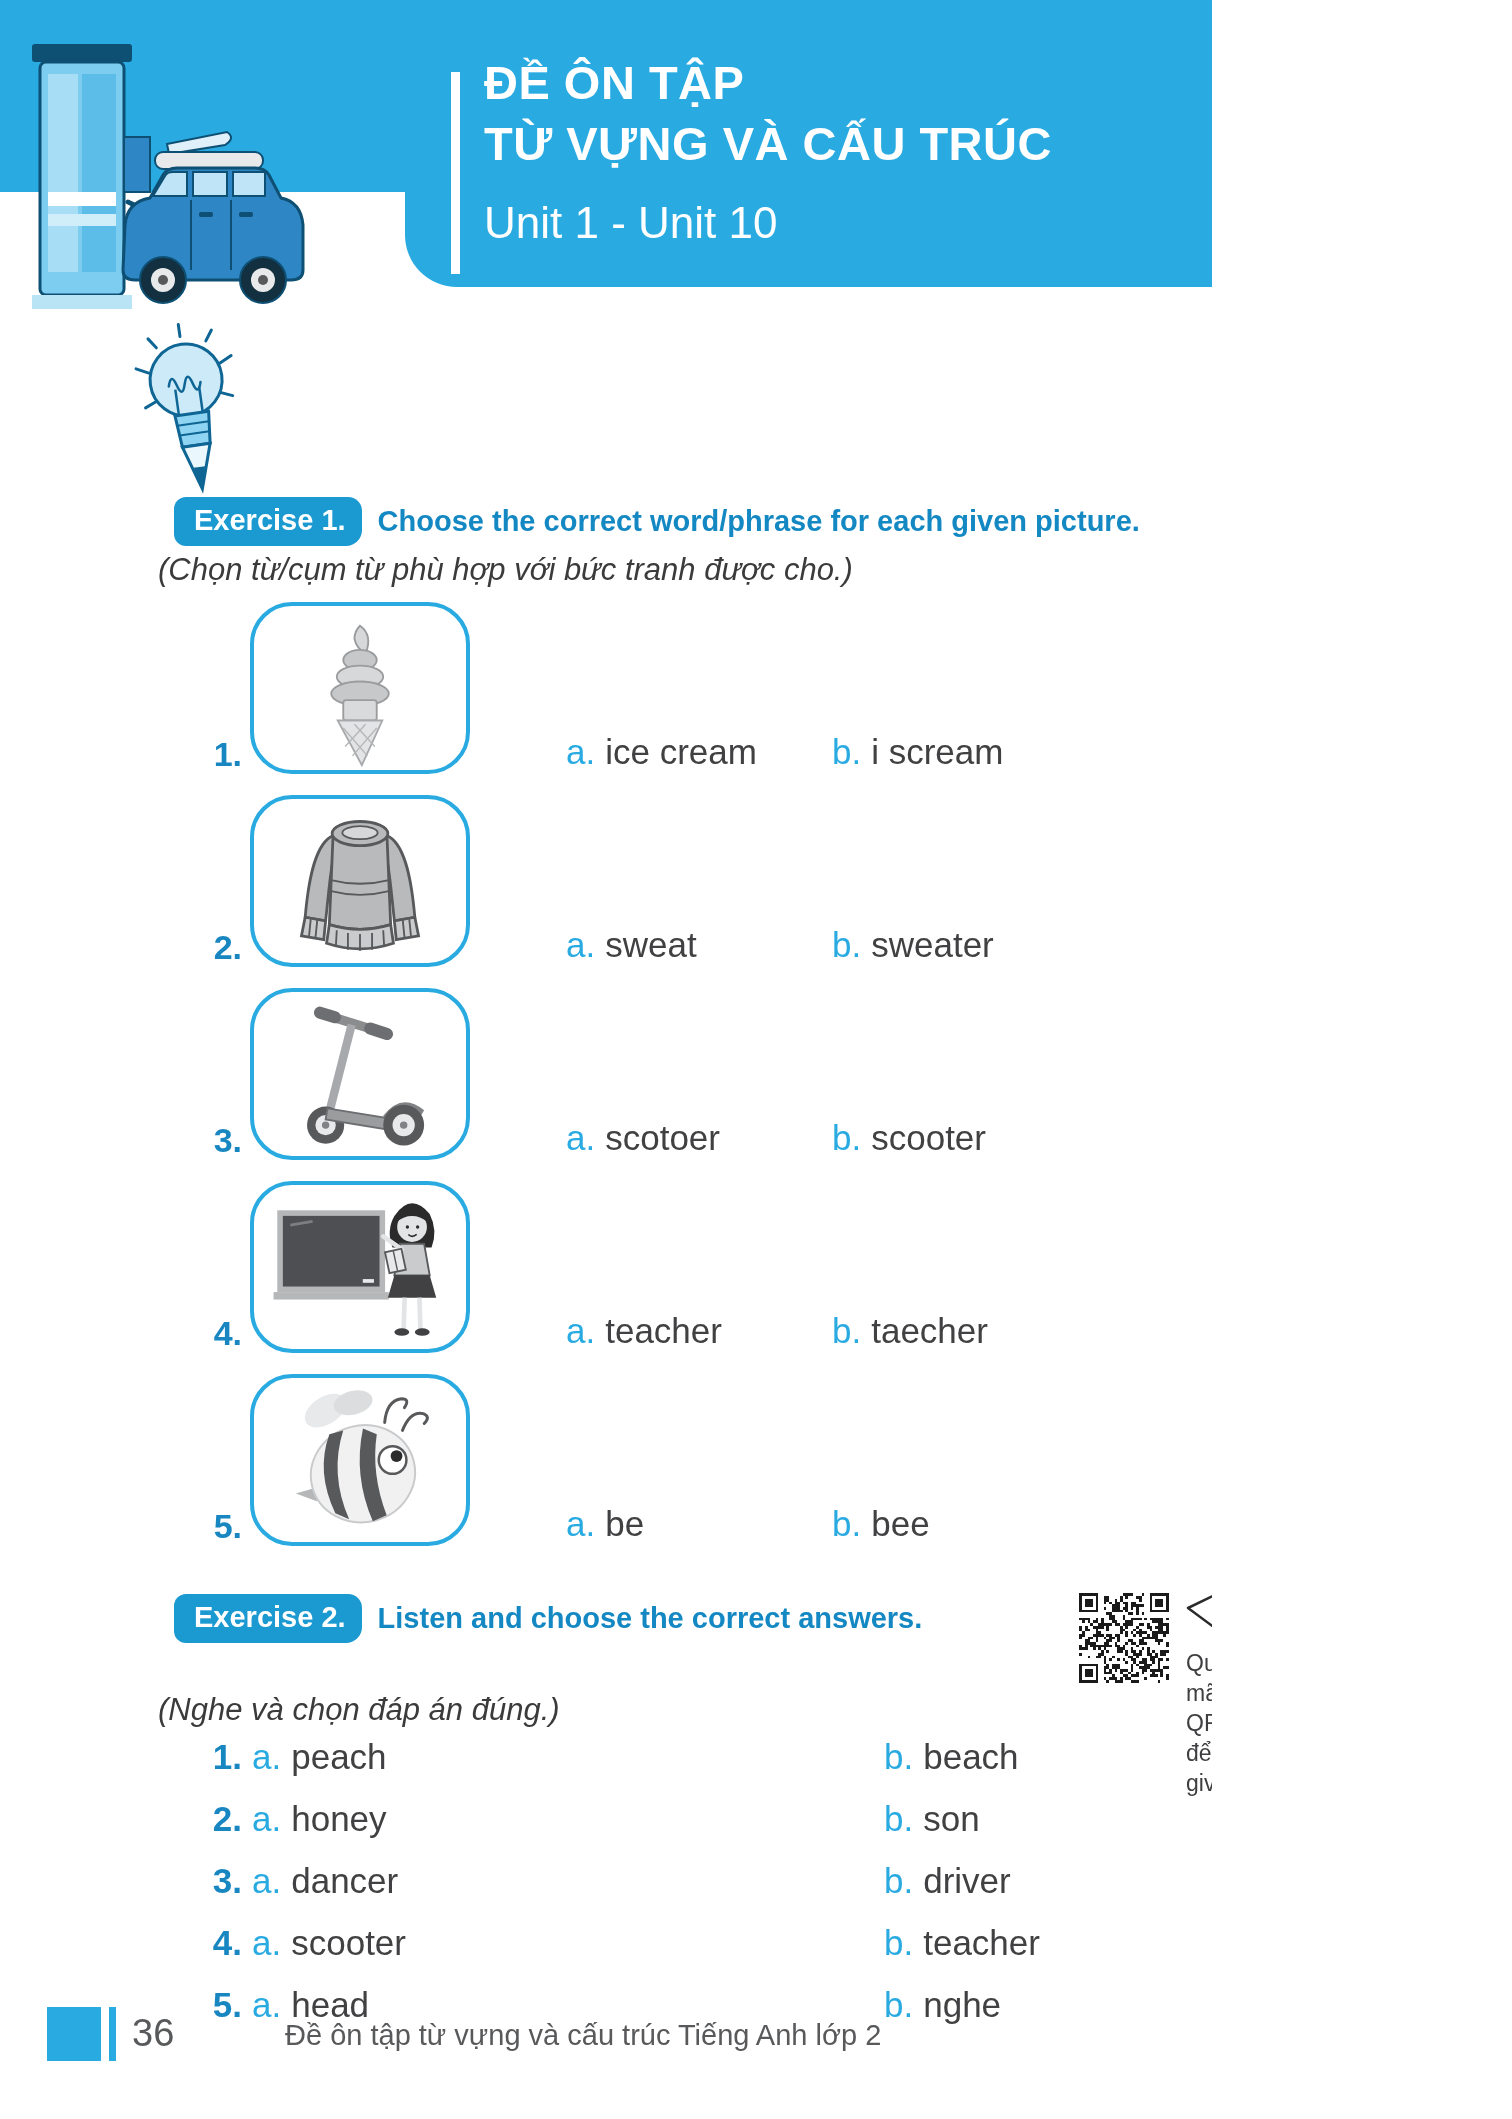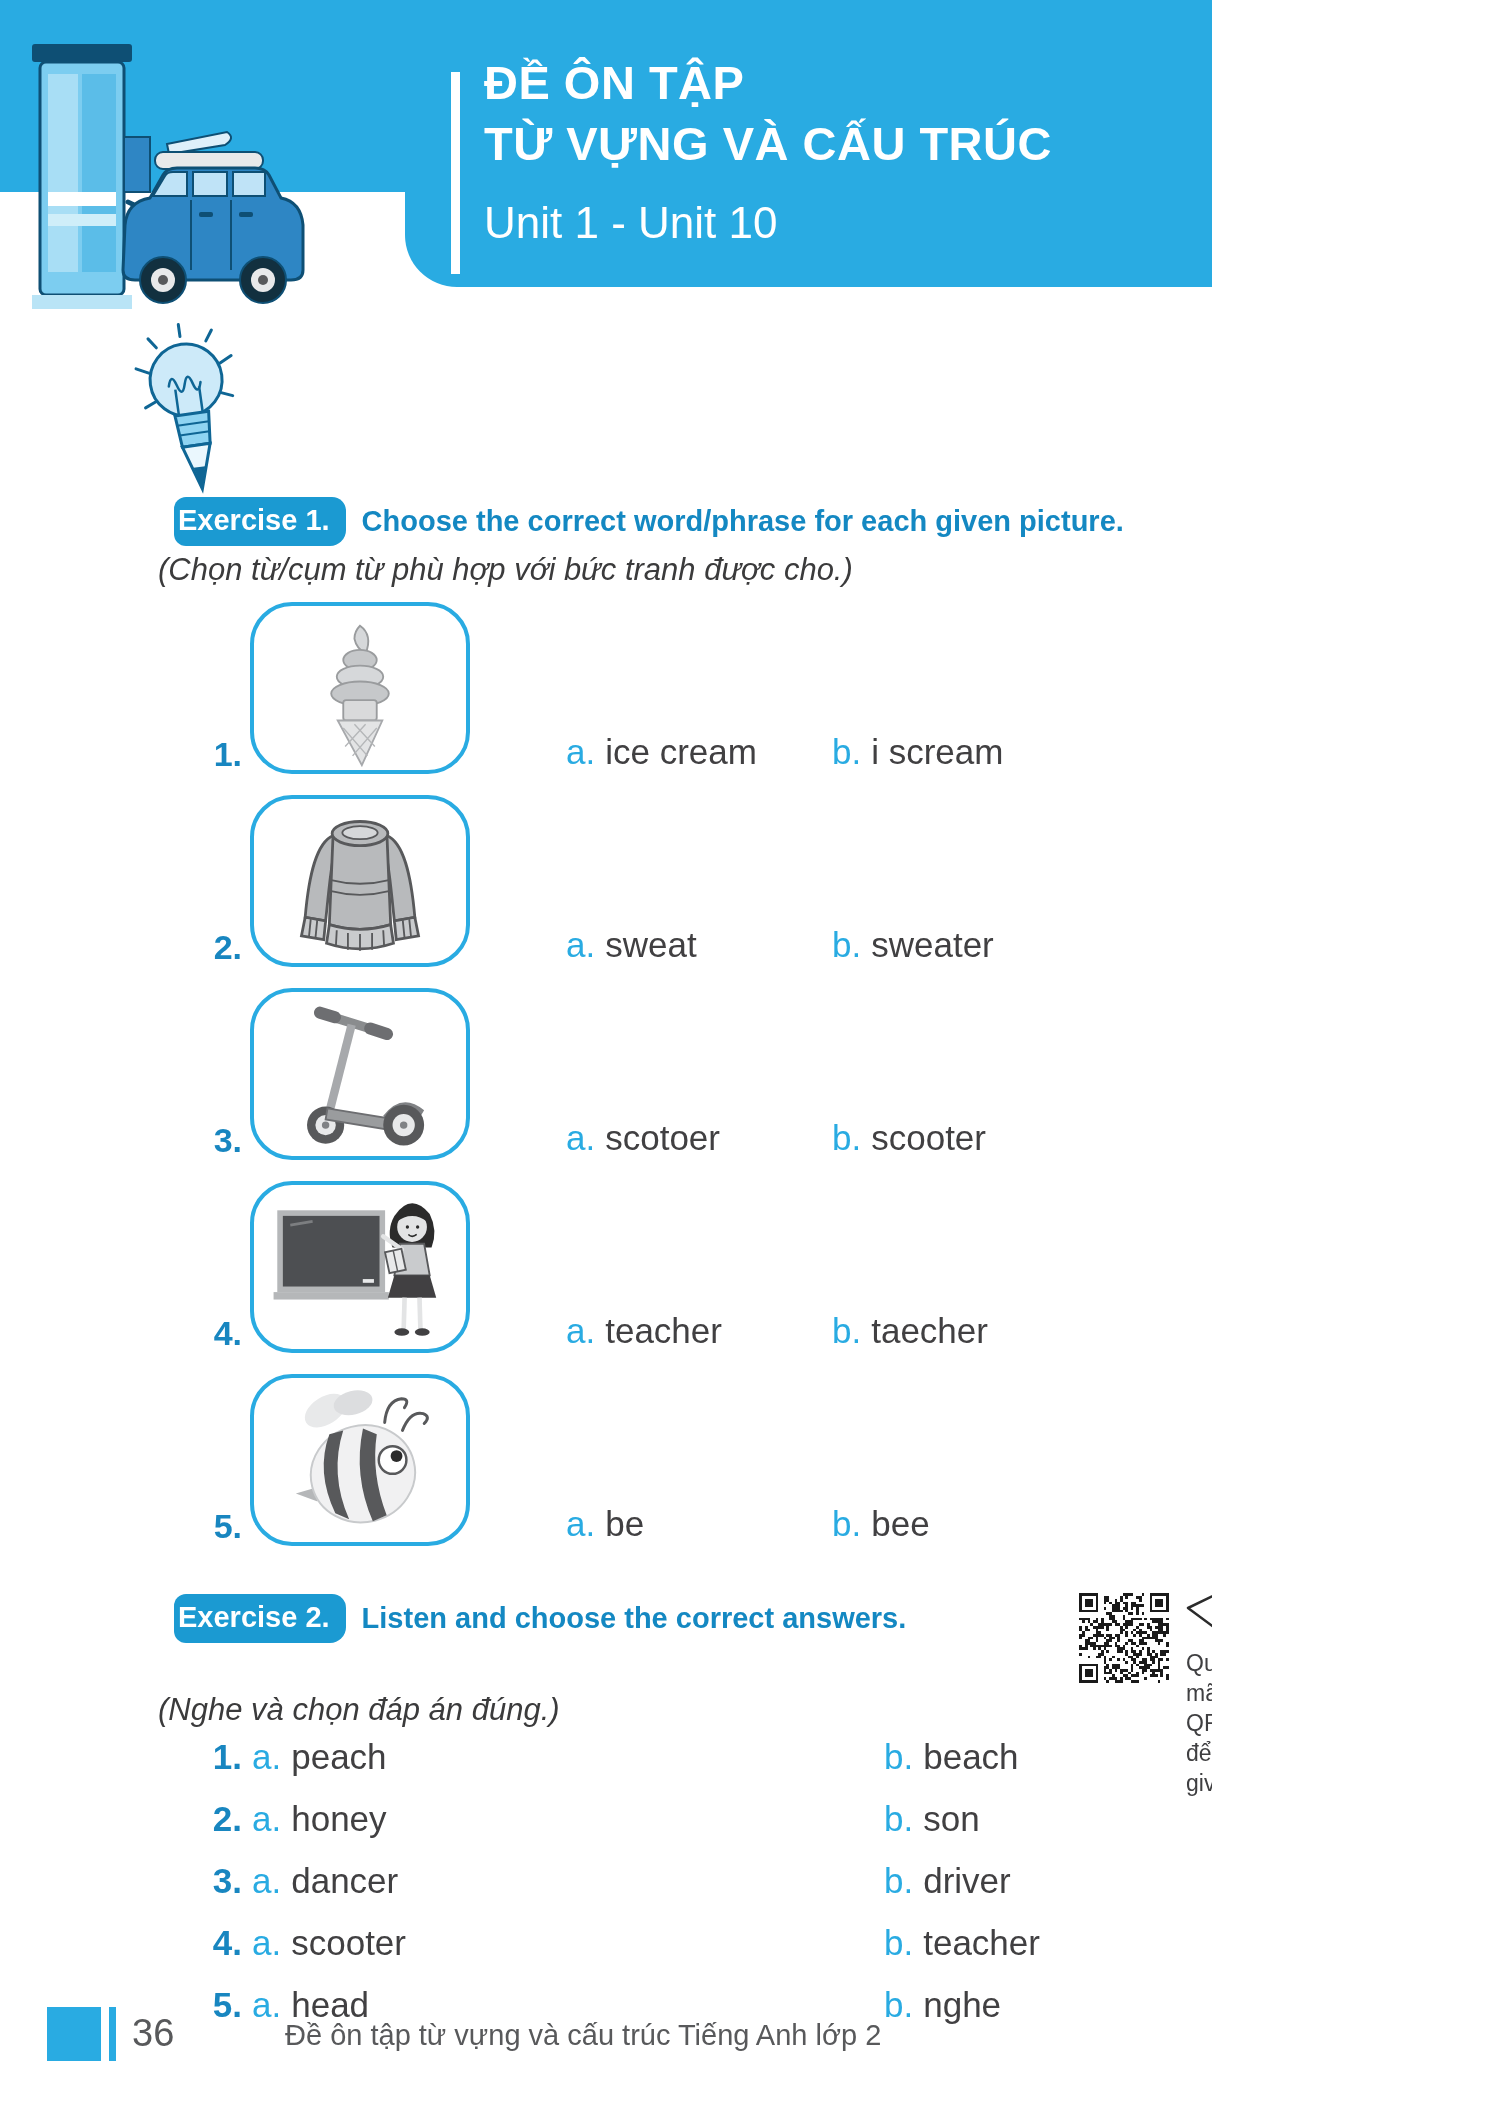--- a/index.html
+++ b/index.html
@@ -17,21 +17,21 @@
   .hdr-art{position:absolute;left:10px;top:42px;}
 
   
   .ribbon{position:absolute;left:196px;top:391px;width:1150px;height:66px;background:#29abe2;
           clip-path:polygon(18px 0,336px 0,357px 43px,1132px 43px,1150px 66px,0 66px);}
   .ribbon .txt{position:absolute;left:88px;top:5px;font-size:37px;font-weight:bold;color:#fff;}
   .bulb{position:absolute;left:128px;top:318px;z-index:3;}
 
   
   .ex-head{position:absolute;left:174px;height:48px;display:flex;align-items:center;}
-  .badge{background:#1b9ad2;color:#fff;font-weight:bold;font-size:29px;padding:7px 16px 9px 4px;
+  .badge{background:#1b9ad2;color:#fff;font-weight:bold;font-size:29px;padding:7px 16px 9px 20px;
          border-radius:12px 14px 16px 12px;}
   .ex-title{margin-left:16px;color:#1488c2;font-weight:bold;font-size:29px;}
   .ex-sub{position:absolute;left:158px;font-style:italic;font-size:31px;color:#3b3b3c;}
 
   
   .ex1-row{position:absolute;left:0;width:100%;height:178px;}
   .ex1-row .num{position:absolute;left:196px;bottom:4px;width:46px;text-align:right;
                 font-size:34px;font-weight:bold;color:#1886c0;}
   .pic-box{position:absolute;left:250px;top:2px;width:212px;height:164px;background:#fff;
            border:4px solid #29abe2;border-radius:42px;display:flex;align-items:center;

